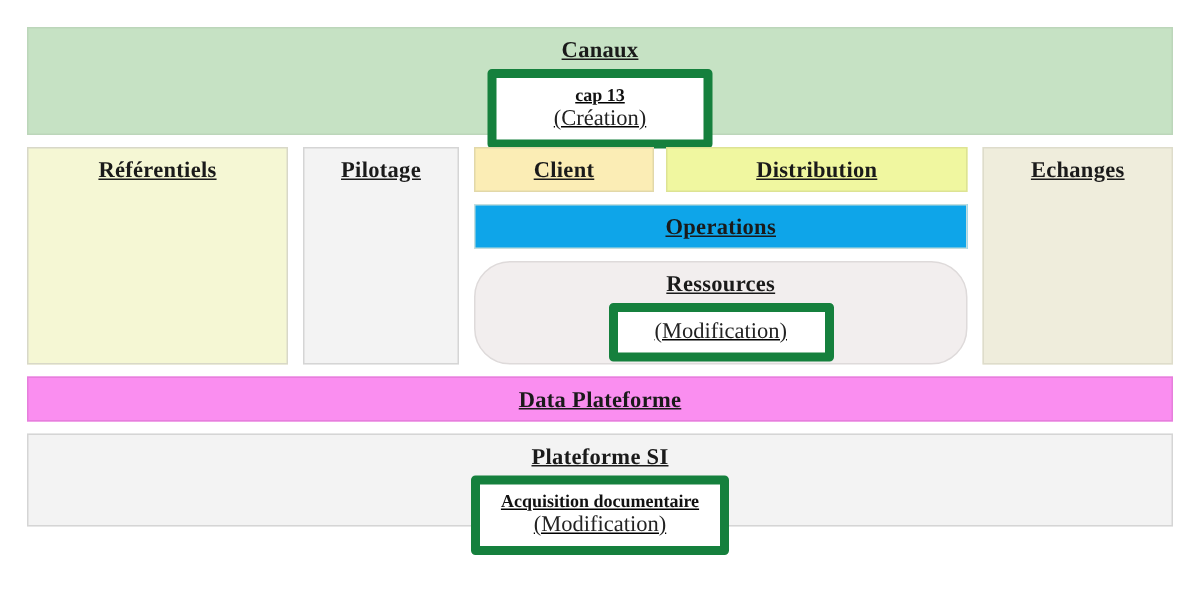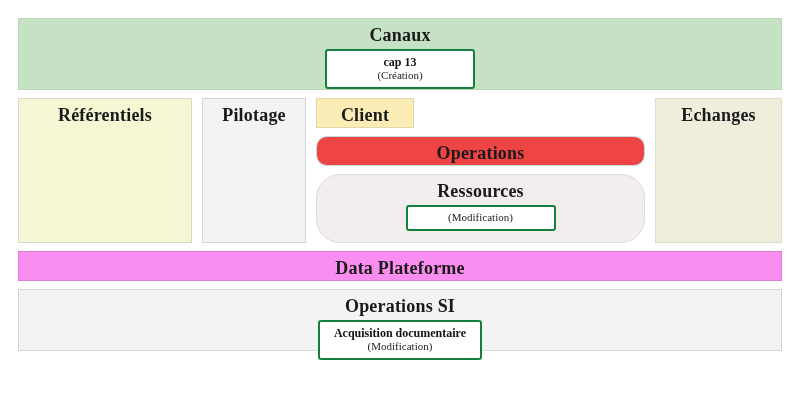--- a/index.html
+++ b/index.html
@@ -24,25 +24,26 @@
 
   .band {
     box-sizing: border-box;
     border: 1px solid #cfcfcf;
     position: relative;
   }
 
   .block-title {
     text-align: center;
     font-weight: bold;
-    font-size: 18px;
+    font-size: 15px;
     color: #1a1a1a;
     line-height: 1.1;
     padding-top: 7px;
     letter-spacing: 0.2px;
+    text-decoration: underline;
   }
 
   
   .row-canaux {
     height: 72px;
     background: #c6e2c4;
     border-color: #bcd6ba;
   }
 
   
@@ -73,34 +74,33 @@
     background: #efeddc;
     border-color: #dedccb;
   }
 
   .center-top {
     display: flex;
     gap: 8px;
     height: 30px;
   }
   .blk-client {
-    width: 98px;
+    width: 120px;
     background: #fbedb5;
     border-color: #e2d8a9;
   }
   .blk-distribution {
     flex: 1;
     background: #f0f7a0;
     border-color: #dde394;
   }
   .blk-operations {
     height: 30px;
-    background: #ef4444;
+    background: #0ea5e9;
     border-color: #c3dede;
-    border-radius: 11px;
   }
   .blk-ressources {
     flex: 1;
     background: #f2eeee;
     border-color: #dedada;
     border-radius: 24px;
   }
 
   
   .row-data {
@@ -120,35 +120,36 @@
 
   
   .card-wrap {
     display: flex;
     justify-content: center;
     margin-top: 3px;
   }
   .card {
     box-sizing: border-box;
     background: #ffffff;
-    border: 2px solid #15803d;
+    border: 6px solid #15803d;
     border-radius: 3px;
     text-align: center;
     padding: 4px 14px 5px 14px;
     min-width: 150px;
+    text-decoration: underline;
   }
   .card-title {
     font-weight: bold;
     font-size: 12px;
     color: #111111;
     line-height: 1.2;
     white-space: nowrap;
   }
   .card-sub {
-    font-size: 11px;
+    font-size: 15px;
     color: #222222;
     line-height: 1.2;
     white-space: nowrap;
   }
 </style>
 </head>
 <body>
 
 <div id="map">
 
@@ -170,20 +171,23 @@
 
     <div class="band col-pilotage">
       <div class="block-title">Pilotage</div>
     </div>
 
     <div class="col-center">
 
       <div class="center-top">
         <div class="band blk-client">
           <div class="block-title">Client</div>
+        </div>
+        <div class="band blk-distribution">
+          <div class="block-title">Distribution</div>
         </div>
       </div>
 
       <div class="band blk-operations">
         <div class="block-title">Operations</div>
       </div>
 
       <div class="band blk-ressources">
         <div class="block-title">Ressources</div>
         <div class="card-wrap">
@@ -199,21 +203,21 @@
       <div class="block-title">Echanges</div>
     </div>
 
   </div>
 
   <div class="band row-data">
     <div class="block-title">Data Plateforme</div>
   </div>
 
   <div class="band row-transverse">
-    <div class="block-title">Operations SI</div>
+    <div class="block-title">Plateforme SI</div>
     <div class="card-wrap">
       <div class="card">
         <div class="card-title">Acquisition documentaire</div>
         <div class="card-sub">(Modification)</div>
       </div>
     </div>
   </div>
 
 </div>
 

